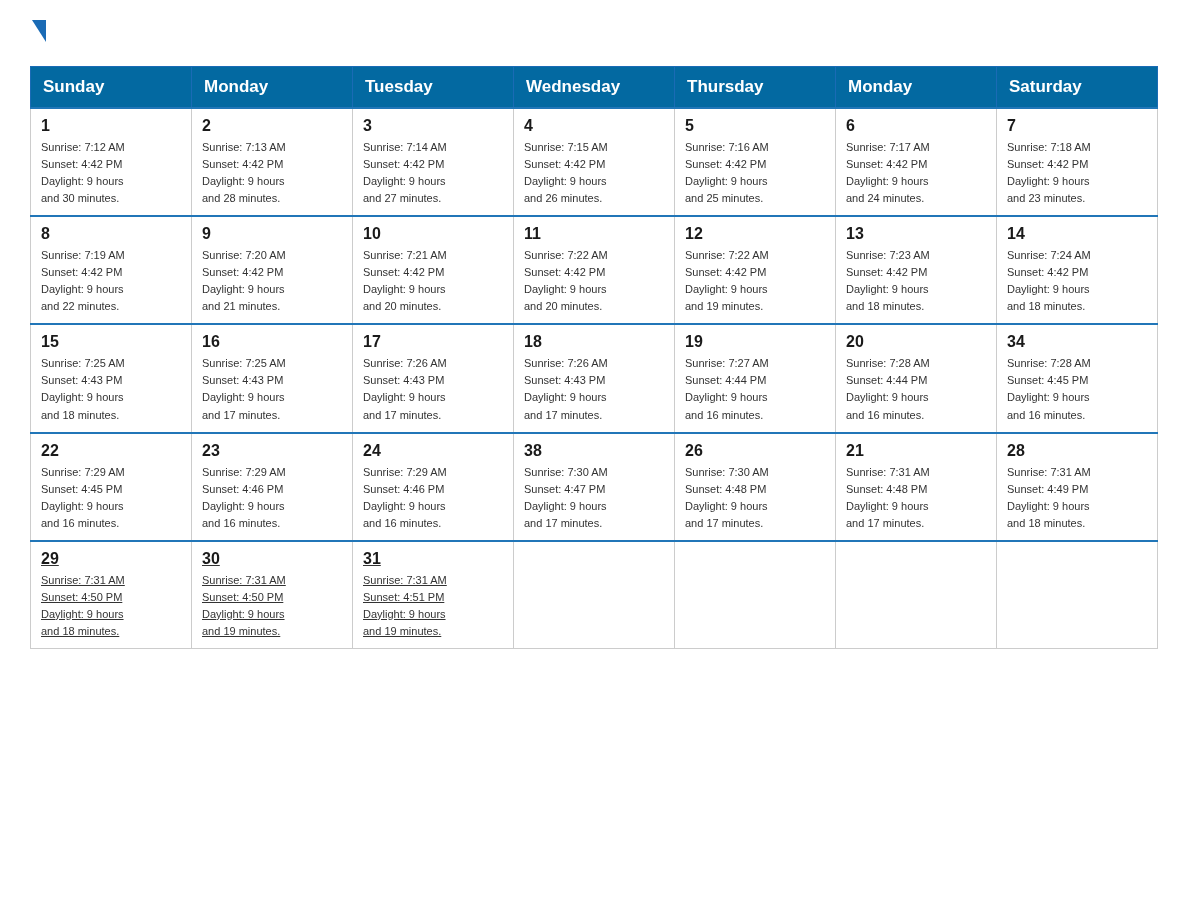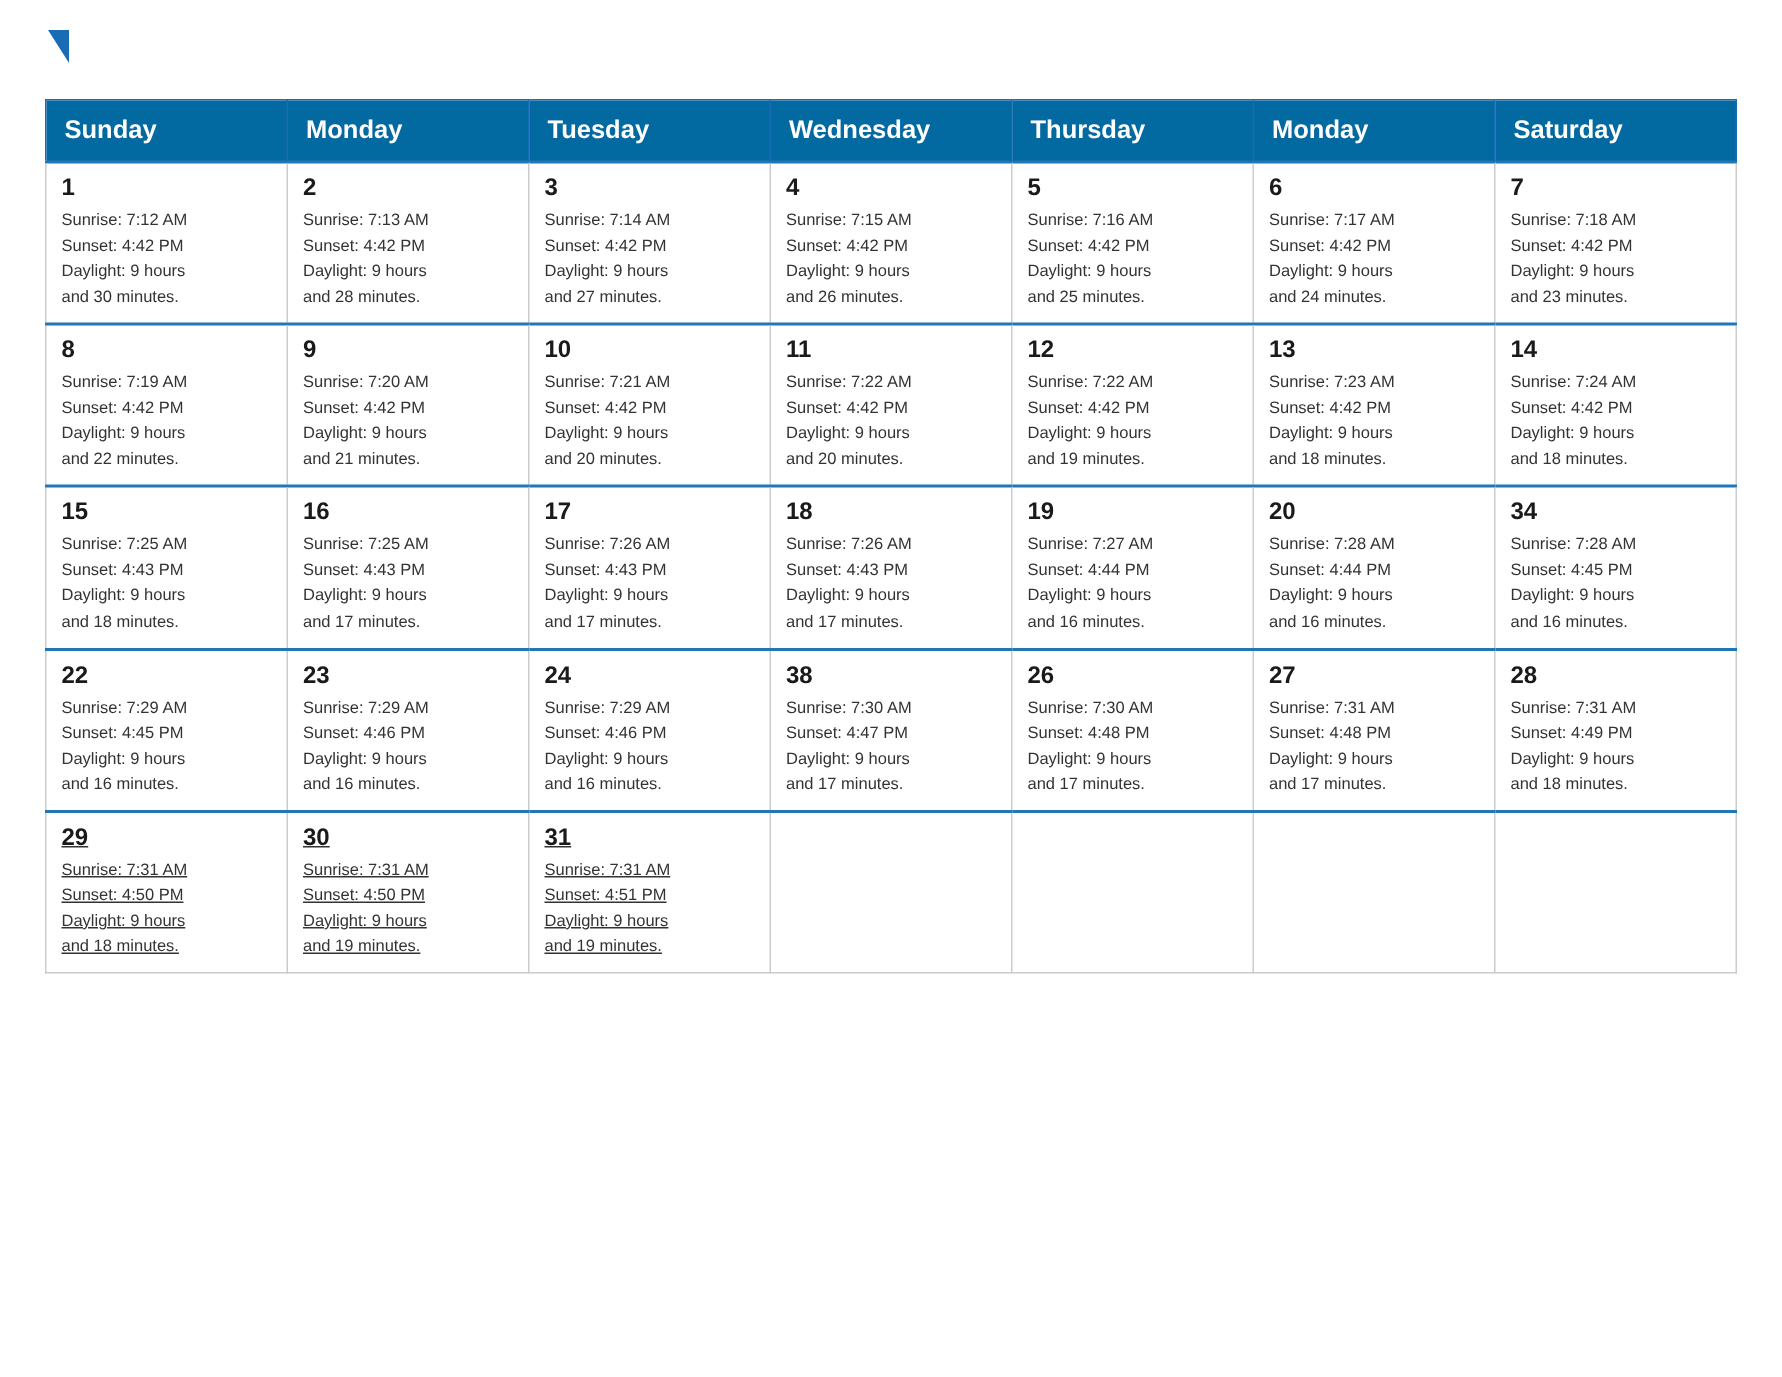--- a/index.html
+++ b/index.html
@@ -237,21 +237,21 @@
         </td>
         <td>
           <span class="cell-day">38</span>
         <div class="cell-info">Sunrise: 7:30 AM<br>Sunset: 4:47 PM<br>Daylight: 9 hours<br>and 17 minutes.</div>
         </td>
         <td>
           <span class="cell-day">26</span>
         <div class="cell-info">Sunrise: 7:30 AM<br>Sunset: 4:48 PM<br>Daylight: 9 hours<br>and 17 minutes.</div>
         </td>
         <td>
-          <span class="cell-day">27</span>
+          <span class="cell-day">21</span>
         <div class="cell-info">Sunrise: 7:31 AM<br>Sunset: 4:48 PM<br>Daylight: 9 hours<br>and 17 minutes.</div>
         </td>
         <td>
           <span class="cell-day">28</span>
         <div class="cell-info">Sunrise: 7:31 AM<br>Sunset: 4:49 PM<br>Daylight: 9 hours<br>and 18 minutes.</div>
         </td>
       </tr>
       <tr class="last-row">
         <td>
           <span class="cell-day">29</span>

